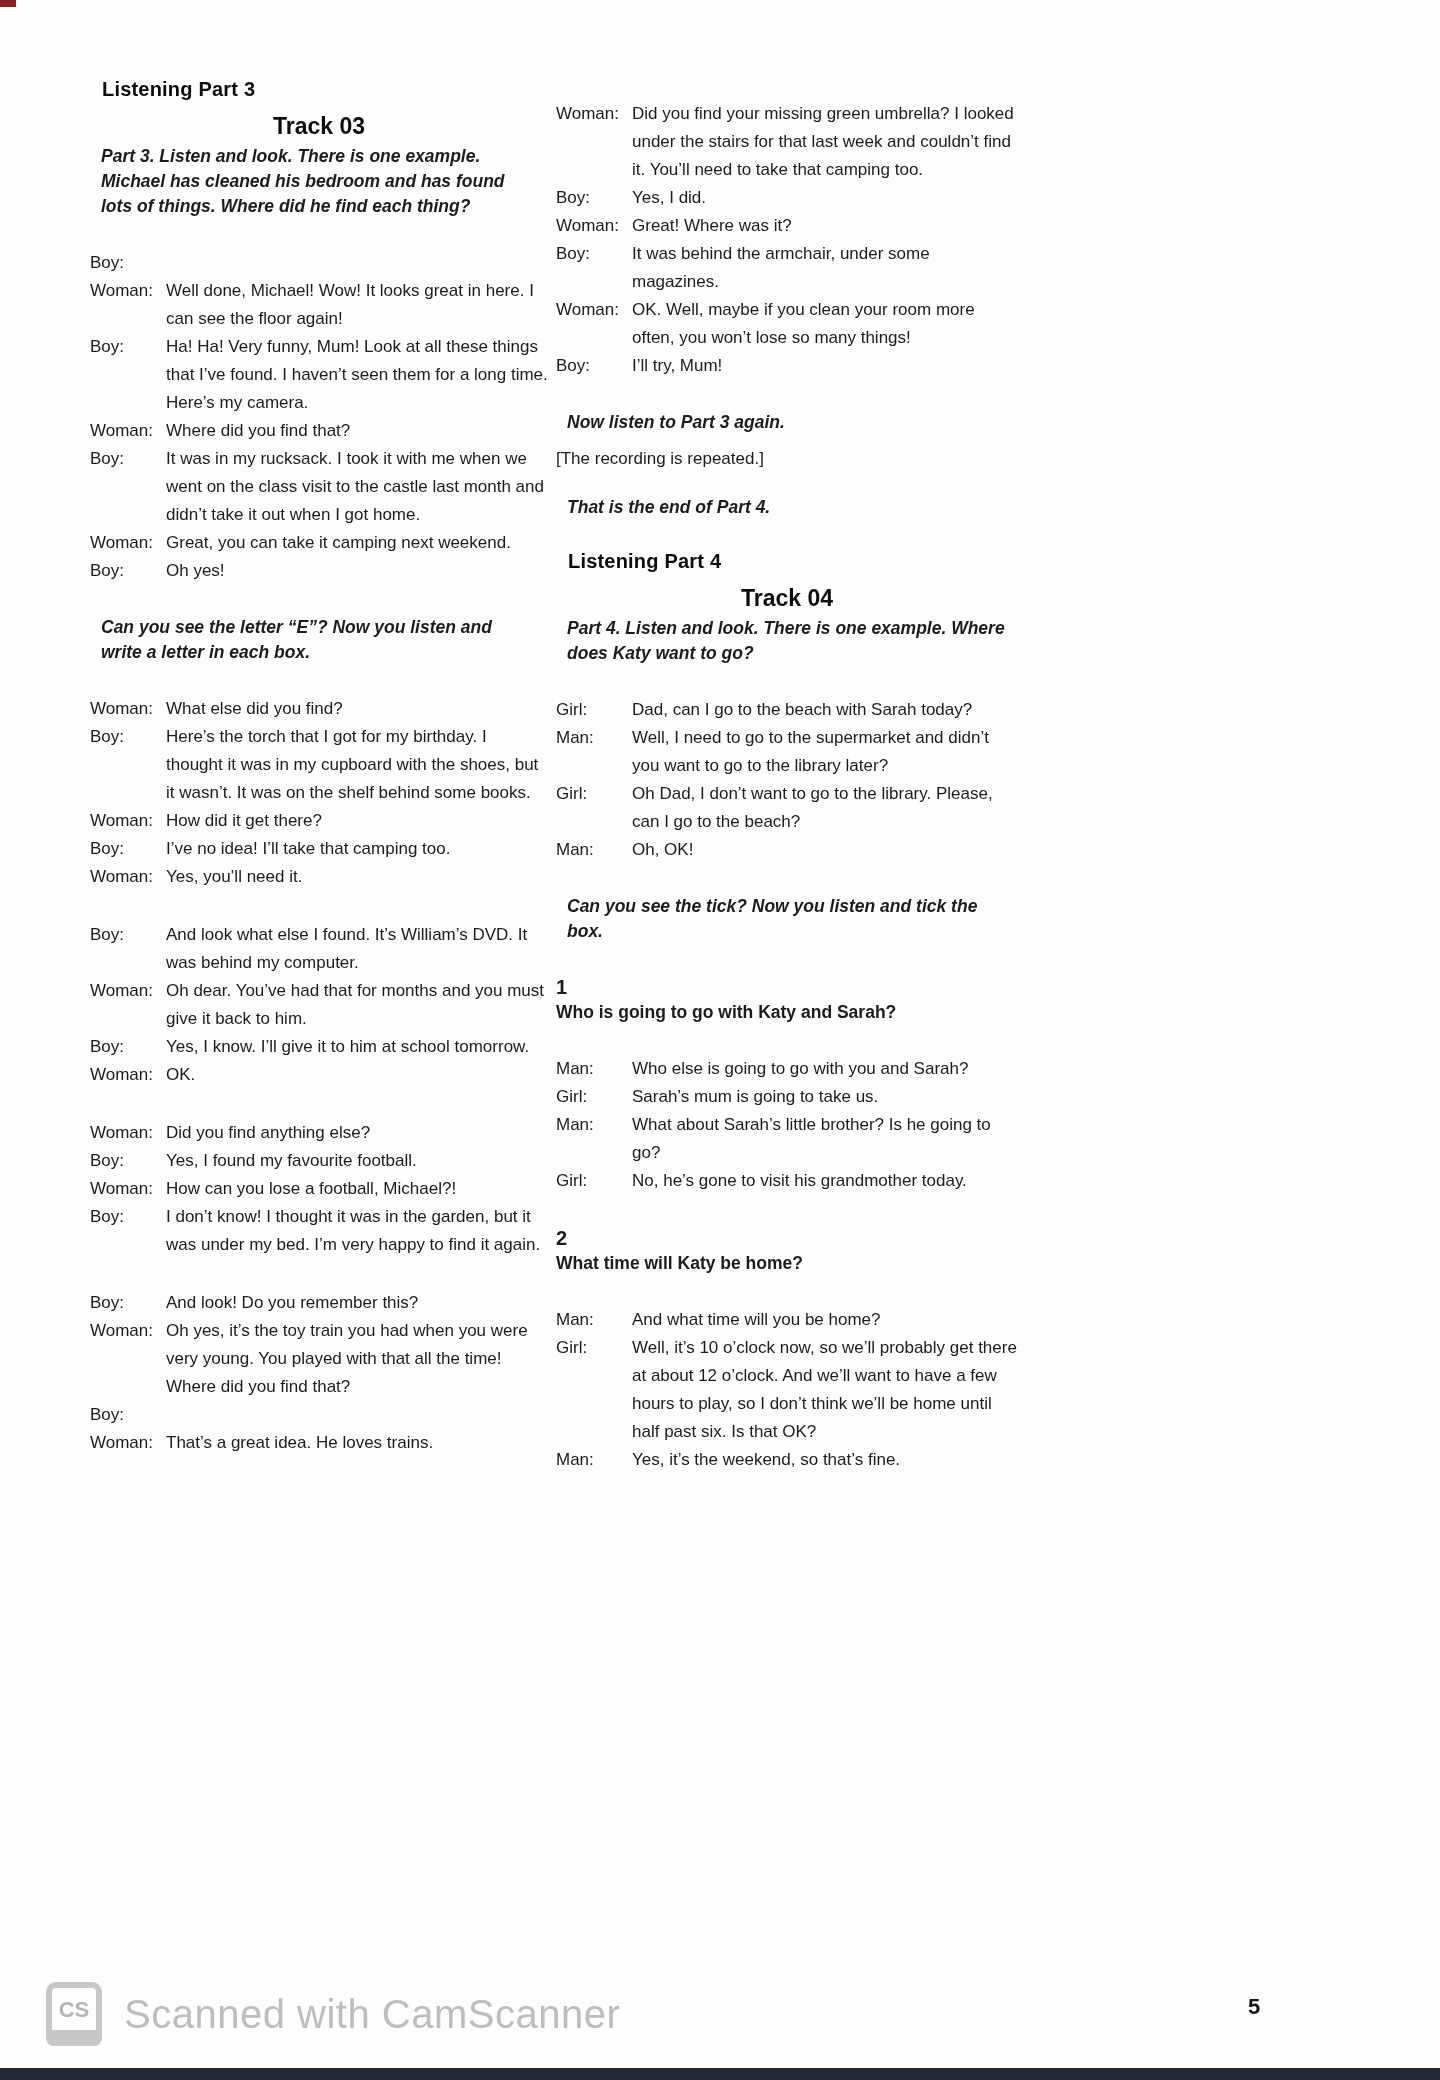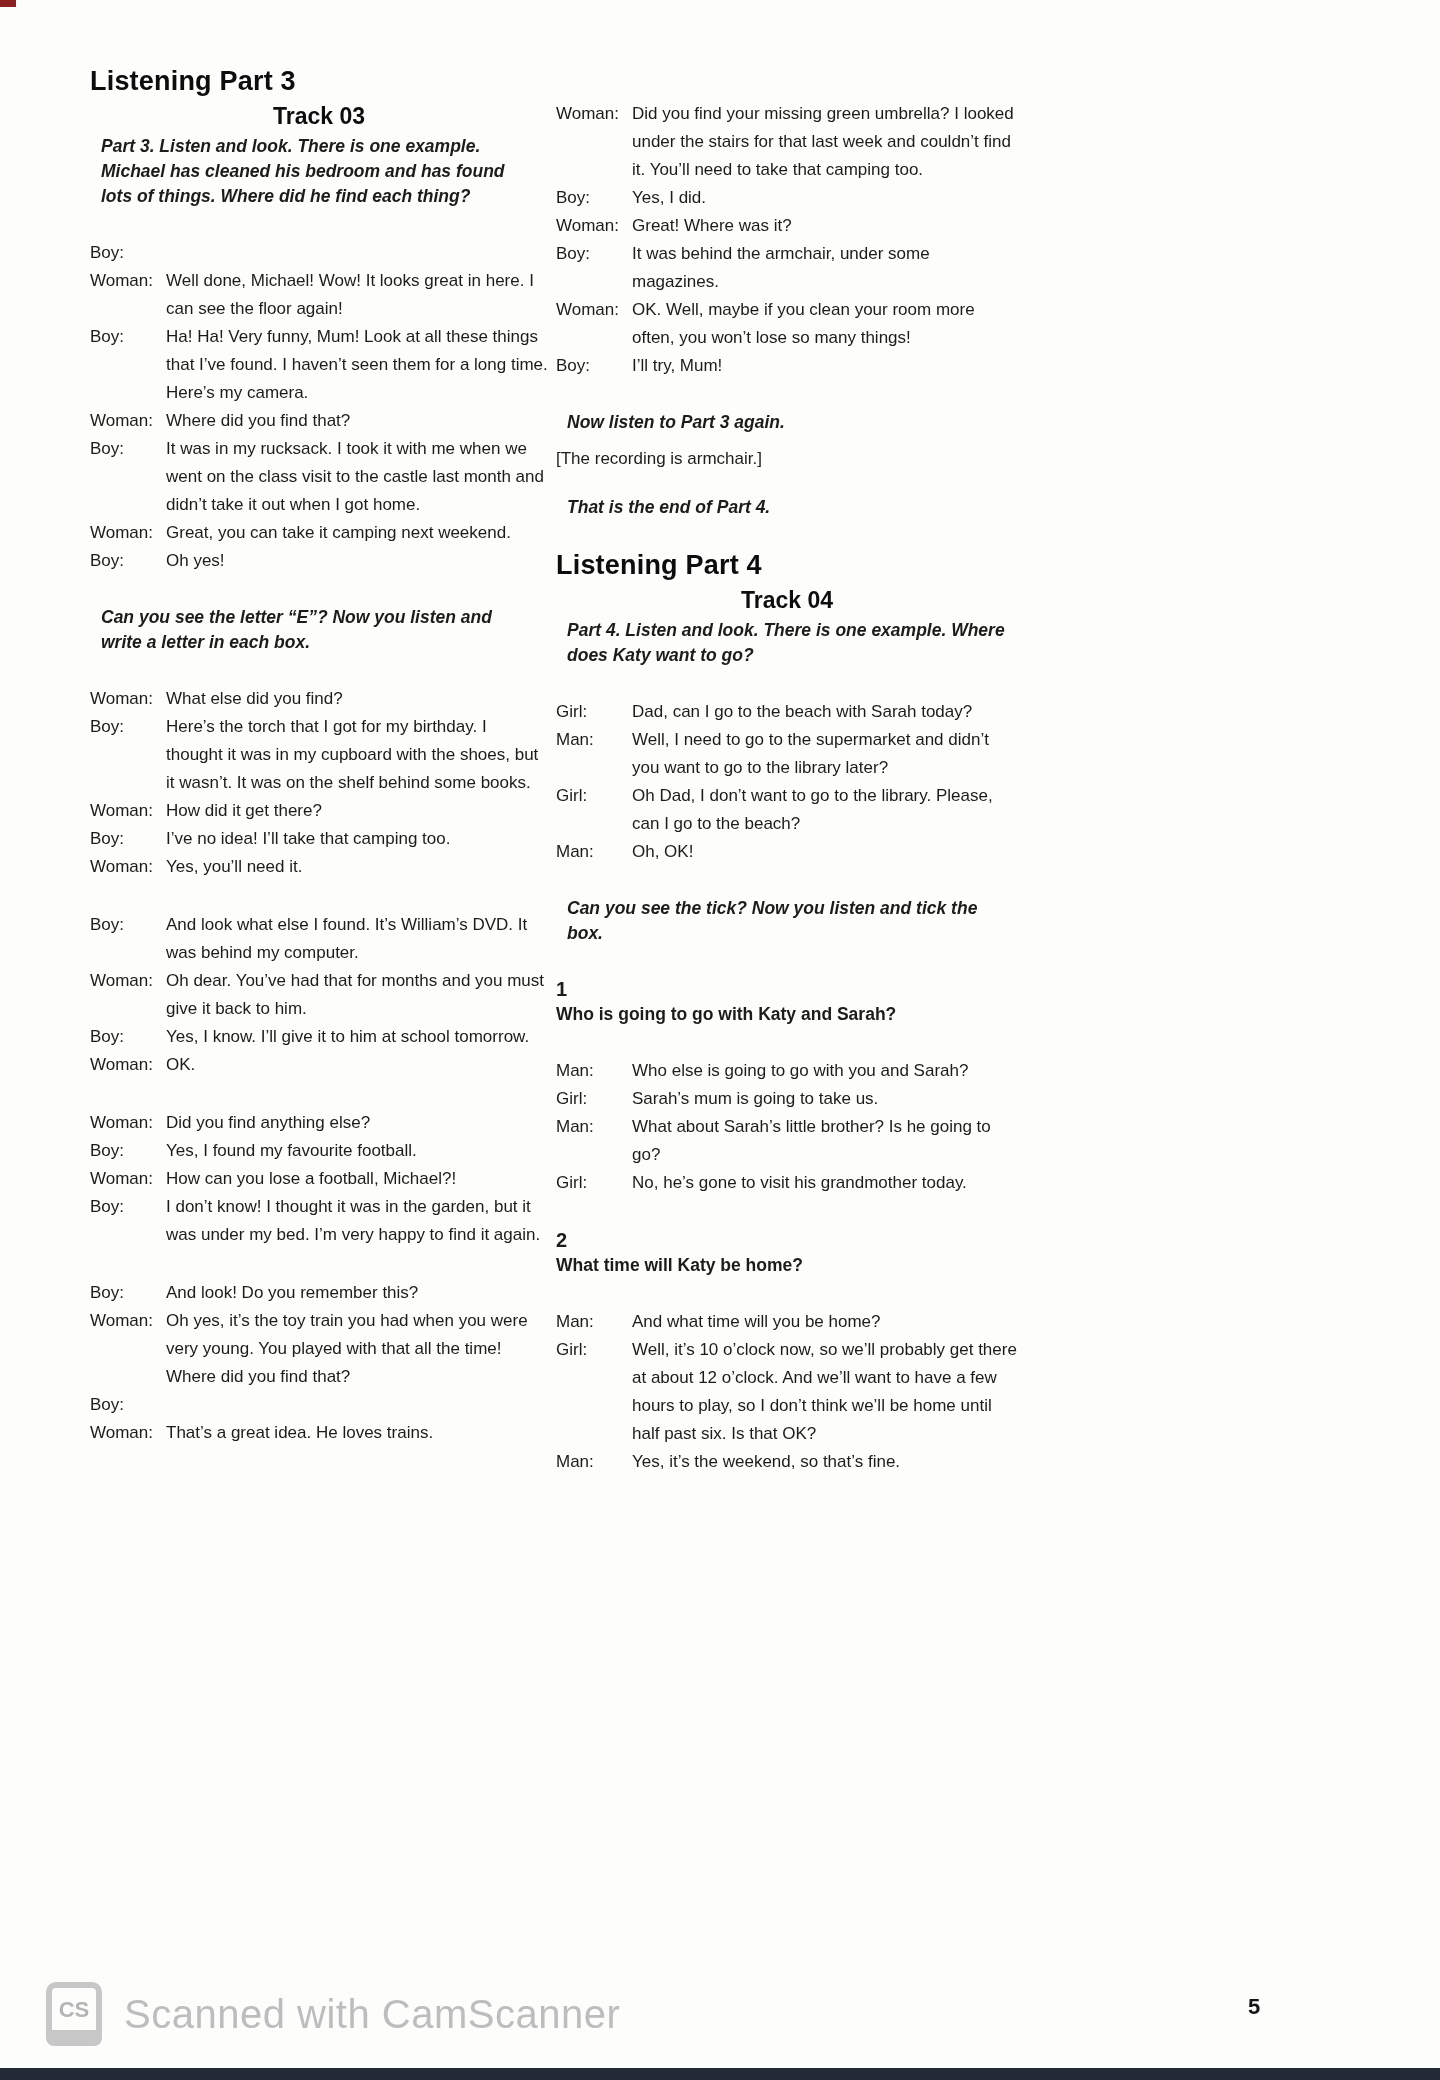--- a/index.html
+++ b/index.html
@@ -9,21 +9,21 @@
     font-family:"Liberation Sans","DejaVu Sans",sans-serif;
     color:#1c1c1a;
     -webkit-font-smoothing:antialiased;
   }
   .artifact-top{position:absolute;top:0;left:0;width:16px;height:7px;background:#8d2020;}
   .col{position:absolute;}
   .col-left{left:90px;top:66px;width:458px;}
   .col-right{left:556px;top:70px;width:462px;}
 
   .block + .block{margin-top:30px;}
-  .h1{font-size:27px;font-weight:700;color:#0d0d0d;letter-spacing:.2px;margin:0;}
+  .h1{font-size:20px;font-weight:700;color:#0d0d0d;letter-spacing:.2px;margin:12px;}
   * + .h1{margin-top:62px;}
   .h2{font-size:23px;font-weight:700;color:#0d0d0d;margin:0;text-align:center;}
   .h1 + .h2{margin-top:6px;}
   .lead{font-size:17.5px;font-weight:700;font-style:italic;line-height:25px;margin:11px;}
   .h2 + .lead{margin-top:4px;}
   .plain{font-size:17px;line-height:25px;margin:0;}
   .lead + .plain{margin-top:2px;}
   .plain + .lead{margin-top:24px;}
   .dialogue{margin-top:30px;}
   .dline{display:flex;font-size:17px;line-height:28px;}
@@ -182,21 +182,21 @@
       <div class="dline">
         <span class="speaker">Woman:</span>
         <span class="dtext">OK. Well, maybe if you clean your room more often, you won’t lose so many things!</span>
       </div>
       <div class="dline">
         <span class="speaker">Boy:</span>
         <span class="dtext">I’ll try, Mum!</span>
       </div>
     </div>
     <div class="block lead">Now listen to Part 3 again.</div>
-    <div class="block plain">[The recording is armchair.]</div>
+    <div class="block plain">[The recording is repeated.]</div>
     <div class="block lead">That is the end of Part 4.</div>
     <div class="block h1">Listening Part 4</div>
     <div class="block h2">Track 04</div>
     <div class="block lead">Part 4. Listen and look. There is one example. Where does Katy want to go?</div>
     <div class="block dialogue">
       <div class="dline">
         <span class="speaker">Girl:</span>
         <span class="dtext">Dad, can I go to the beach with Sarah today?</span>
       </div>
       <div class="dline">

